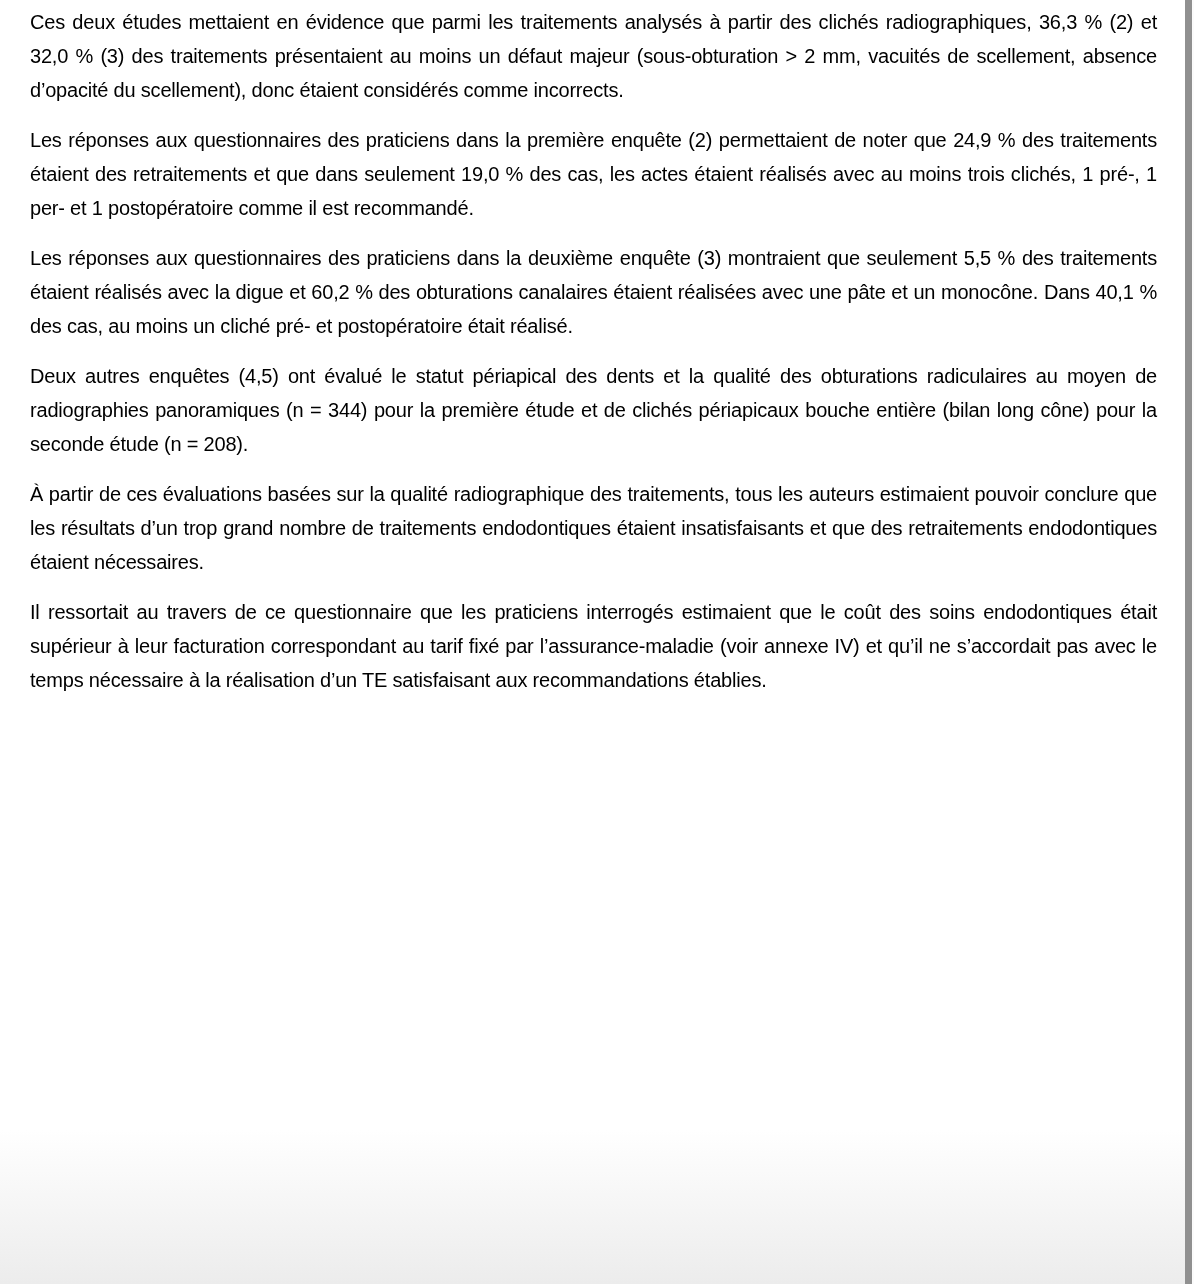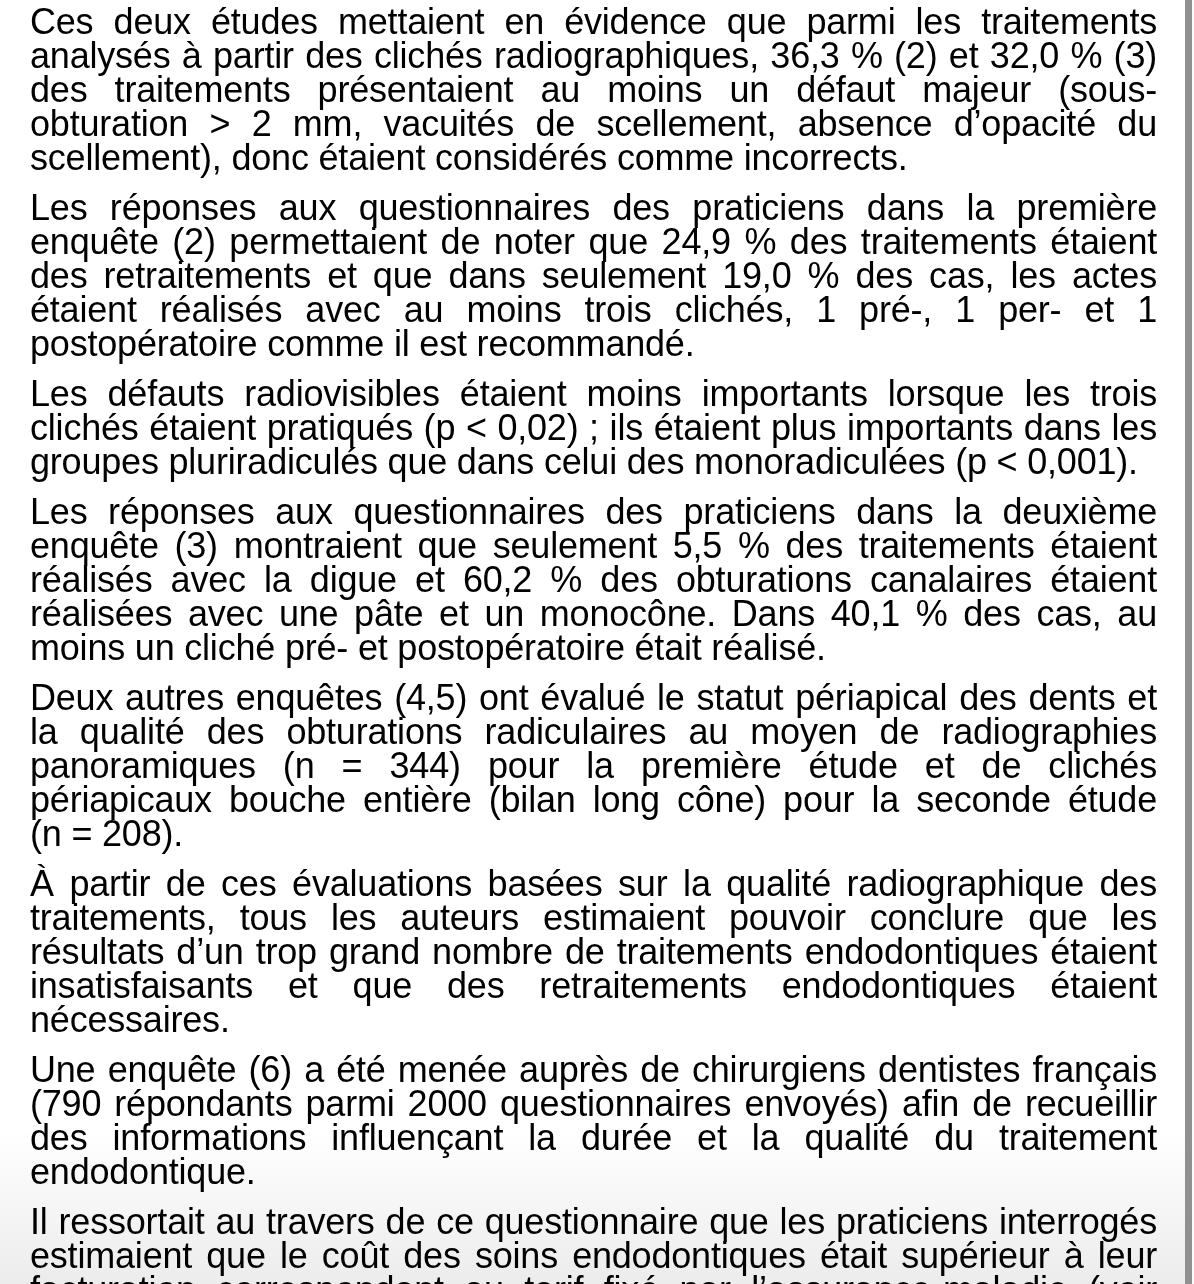--- a/index.html
+++ b/index.html
@@ -18,21 +18,21 @@
   }
   .text-column {
     position: absolute;
     top: 5px;
     left: 30px;
     width: 1127px;
     color: #000000;
   }
   .text-column p {
     margin: 0 0 16px 0;
-    font-size: 36px;
+    font-size: 20px;
     line-height: 34px;
     text-align: justify;
     letter-spacing: -0.2px;
     color: #000000;
   }
   .edge-bar {
     position: absolute;
     top: 0;
     right: 2px;
     width: 7px;
@@ -48,22 +48,20 @@
     background: #fbfbfb;
   }
 </style>
 </head>
 <body>
 
 <div class="page">
   <div class="text-column">
     <p>Ces deux études mettaient en évidence que parmi les traitements analysés à partir des clichés radiographiques, 36,3&nbsp;% (2) et 32,0&nbsp;% (3) des traitements présentaient au moins un défaut majeur (sous-obturation &gt;&nbsp;2&nbsp;mm, vacuités de scellement, absence d’opacité du scellement), donc étaient considérés comme incorrects.</p>
     <p>Les réponses aux questionnaires des praticiens dans la première enquête (2) permettaient de noter que 24,9&nbsp;% des traitements étaient des retraitements et que dans seulement 19,0&nbsp;% des cas, les actes étaient réalisés avec au moins trois clichés, 1 pré-, 1 per- et 1 postopératoire comme il est recommandé.</p>
-    <p>Les défauts radiovisibles étaient moins importants lorsque les trois clichés étaient pratiqués (p&nbsp;&lt;&nbsp;0,02)&nbsp;; ils étaient plus importants dans les groupes pluriradiculés que dans celui des monoradiculées (p&nbsp;&lt;&nbsp;0,001).</p>
     <p>Les réponses aux questionnaires des praticiens dans la deuxième enquête (3) montraient que seulement 5,5&nbsp;% des traitements étaient réalisés avec la digue et 60,2&nbsp;% des obturations canalaires étaient réalisées avec une pâte et un monocône. Dans 40,1&nbsp;% des cas, au moins un cliché pré- et postopératoire était réalisé.</p>
     <p>Deux autres enquêtes (4,5) ont évalué le statut périapical des dents et la qualité des obturations radiculaires au moyen de radiographies panoramiques (n&nbsp;=&nbsp;344) pour la première étude et de clichés périapicaux bouche entière (bilan long cône) pour la seconde étude (n&nbsp;=&nbsp;208).</p>
     <p>À partir de ces évaluations basées sur la qualité radiographique des traitements, tous les auteurs estimaient pouvoir conclure que les résultats d’un trop grand nombre de traitements endodontiques étaient insatisfaisants et que des retraitements endodontiques étaient nécessaires.</p>
-    <p>Une enquête (6) a été menée auprès de chirurgiens dentistes français (790&nbsp;répondants parmi 2000 questionnaires envoyés) afin de recueillir des informations influençant la durée et la qualité du traitement endodontique.</p>
     <p>Il ressortait au travers de ce questionnaire que les praticiens interrogés estimaient que le coût des soins endodontiques était supérieur à leur facturation correspondant au tarif fixé par l’assurance-maladie (voir annexe IV) et qu’il ne s’accordait pas avec le temps nécessaire à la réalisation d’un TE satisfaisant aux recommandations établies.</p>
   </div>
   <div class="edge-bar"></div>
   <div class="edge-sliver"></div>
 </div>
 
 </body></html>

